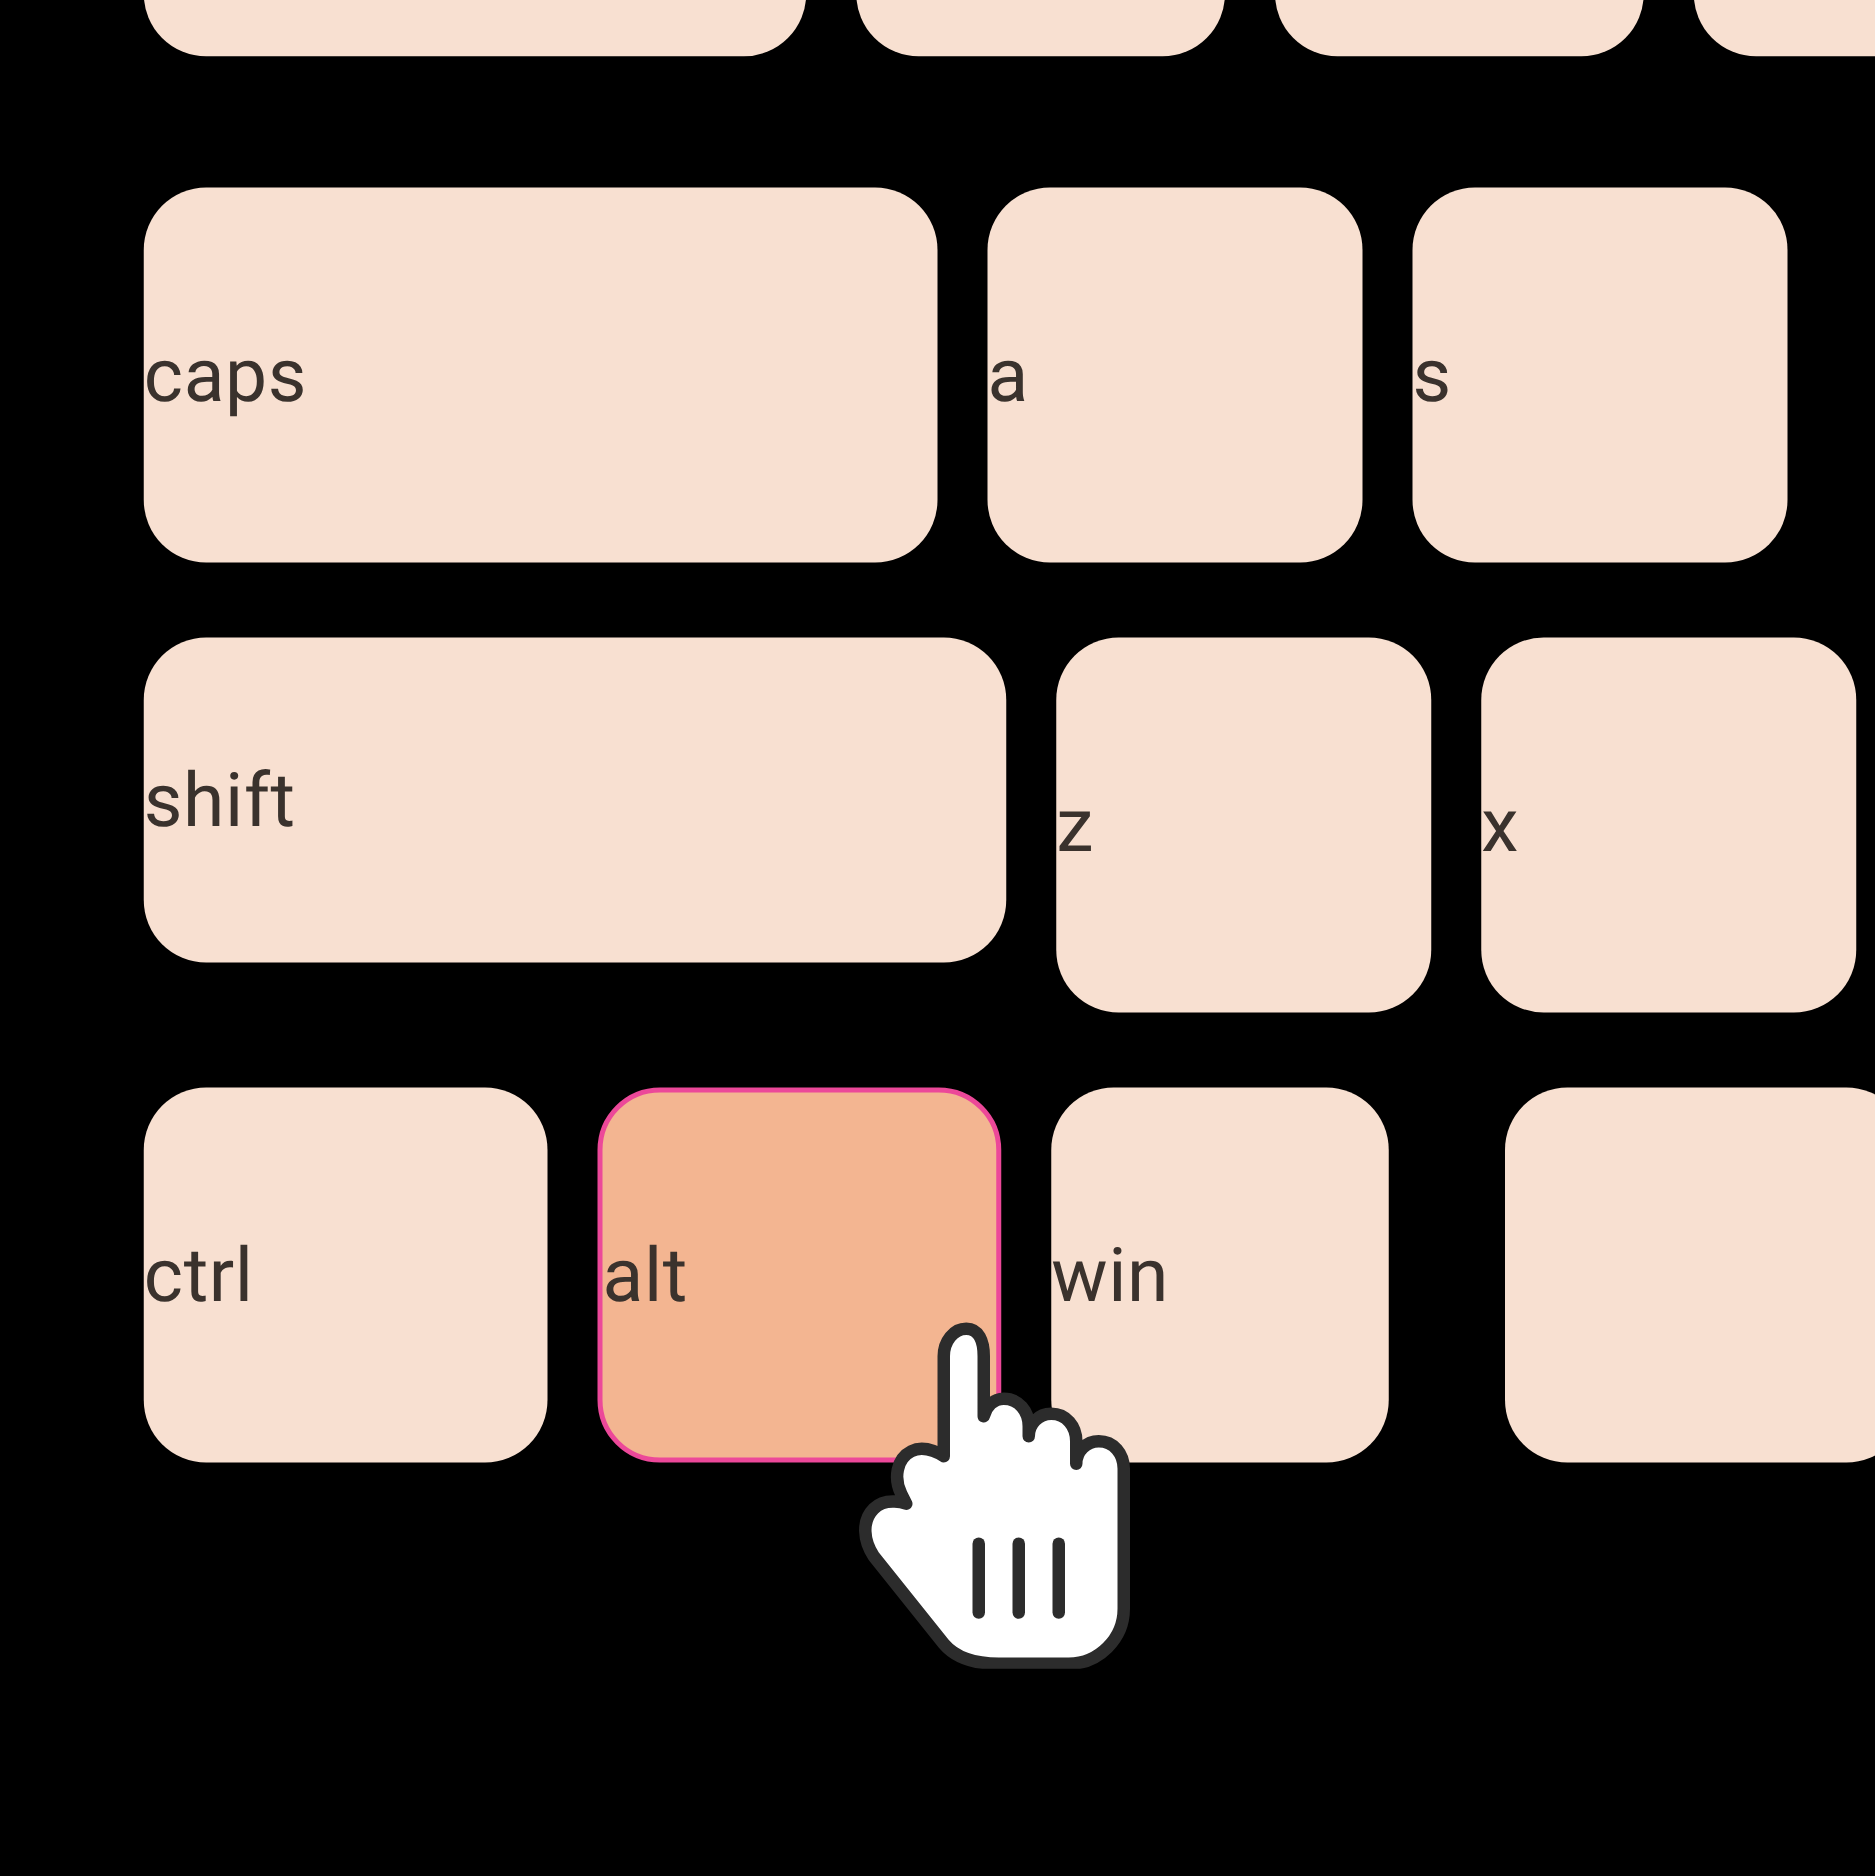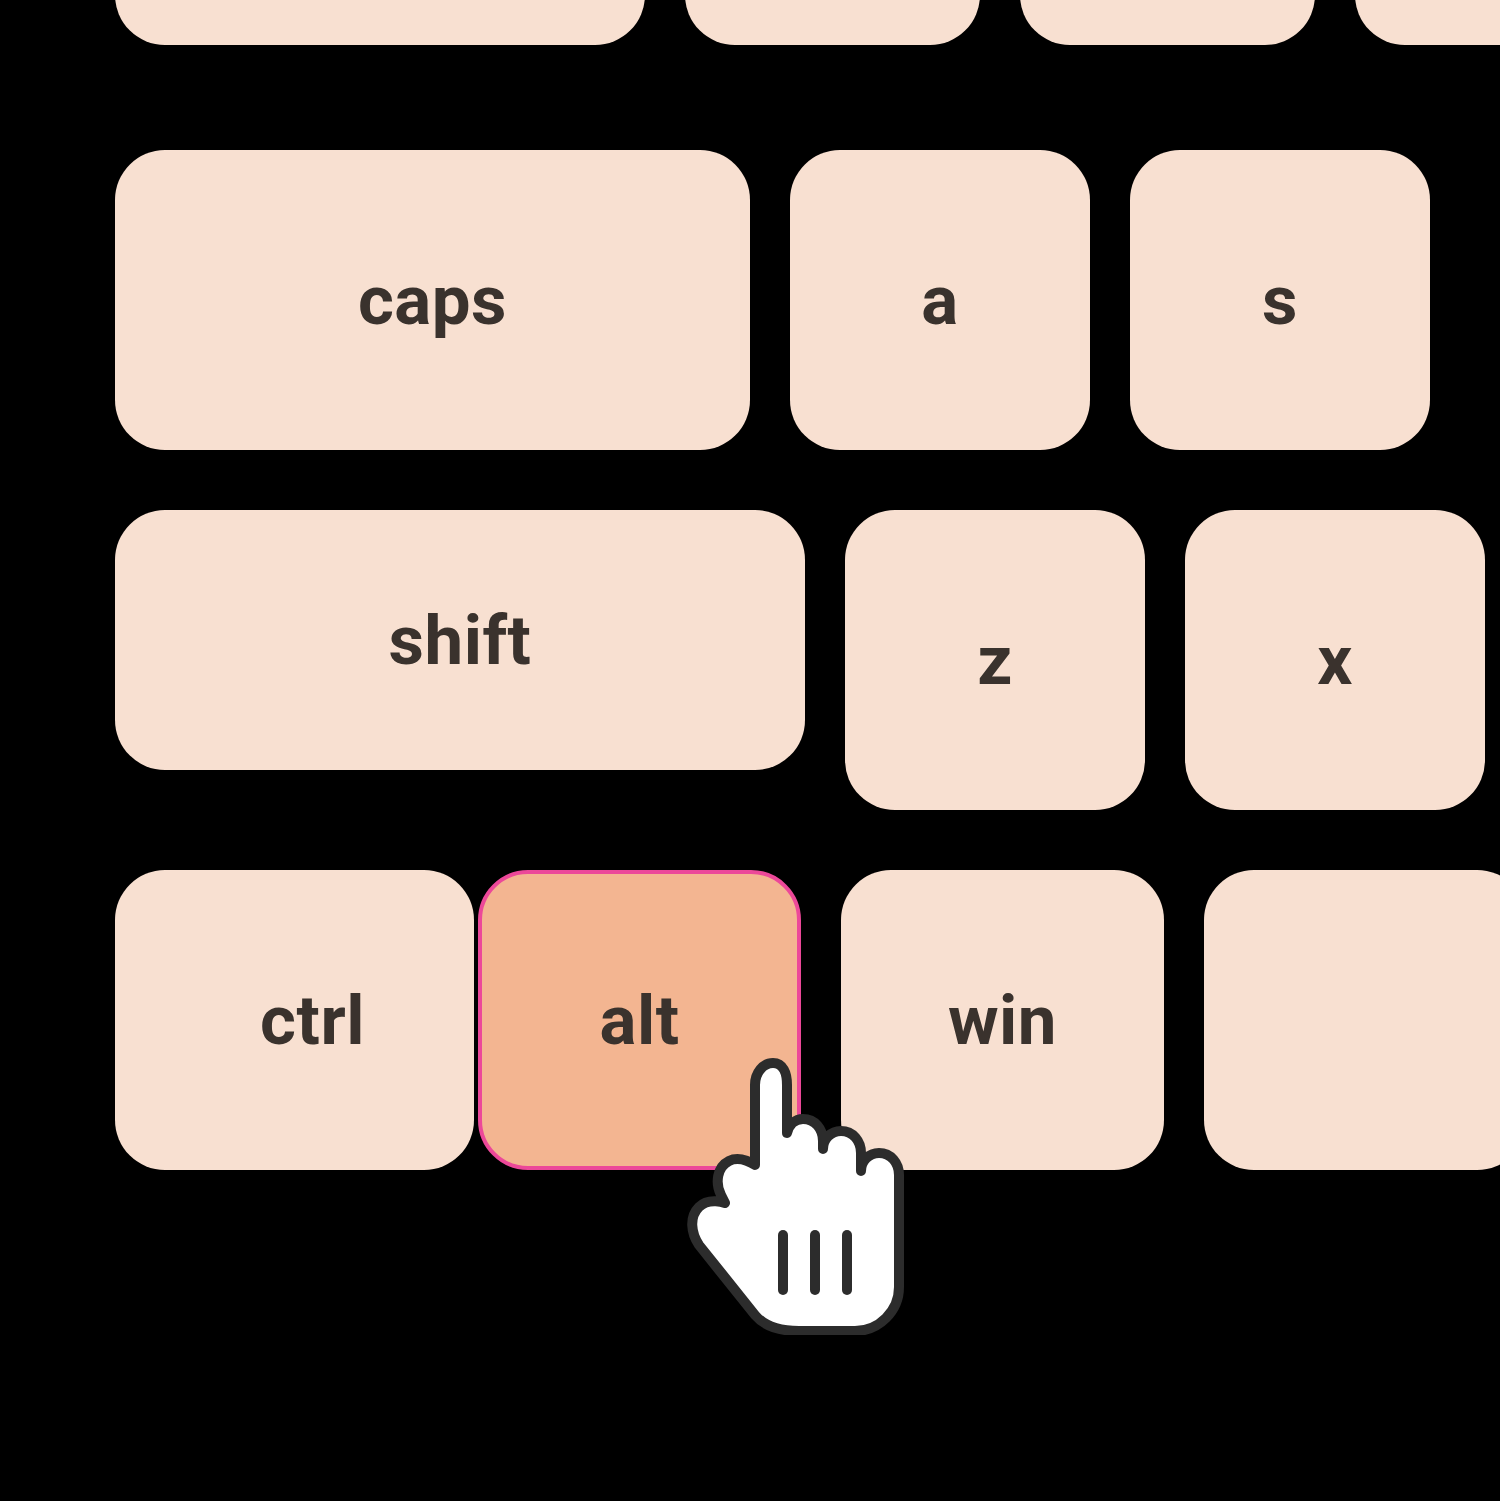--- a/index.html
+++ b/index.html
@@ -15,24 +15,24 @@
     position: relative;
     width: 1500px;
     height: 1501px;
   }
   .key {
     position: absolute;
     background: #f8e0d1;
     border-radius: 50px;
     display: flex;
     align-items: center;
-    justify-content: center;
+    justify-content: flex-start;
     color: #3a322d;
-    font-size: 69px;
-    font-weight: 700;
+    font-size: 60px;
+    font-weight: 400;
     letter-spacing: 0.5px;
     user-select: none;
   }
   .key-highlight {
     background: #f3b591;
     border: 4px solid #ec4899;
     box-sizing: border-box;
   }
   .cursor-wrap {
     position: absolute;
@@ -70,27 +70,27 @@
   <div class="key" style="left:115px; top:510px; width:690px; height:260px;">
     <span>shift</span>
   </div>
   <div class="key" style="left:845px; top:510px; width:300px; height:300px;">
     <span>z</span>
   </div>
   <div class="key" style="left:1185px; top:510px; width:300px; height:300px;">
     <span>x</span>
   </div>
 
-  <div class="key" style="left:115px; top:870px; width:323px; height:300px;padding-left:36px;">
+  <div class="key" style="left:115px; top:870px; width:323px; height:300px;">
     <span>ctrl</span>
   </div>
   <div class="key key-highlight" style="left:478px; top:870px; width:323px; height:300px;">
     <span>alt</span>
   </div>
-  <div class="key" style="left:841px; top:870px; width:323px; height:300px;">
+  <div class="key" style="left:841px; top:870px; width:270px; height:300px;">
     <span>win</span>
   </div>
   <div class="key" style="left:1204px; top:870px; width:323px; height:300px;">
     <span></span>
   </div>
 
   <div class="cursor-wrap" style="left:665px; top:1055px; width:260px; height:280px;">
     <svg viewBox="0 0 260 280" width="260" height="280">
 
       <path d="

